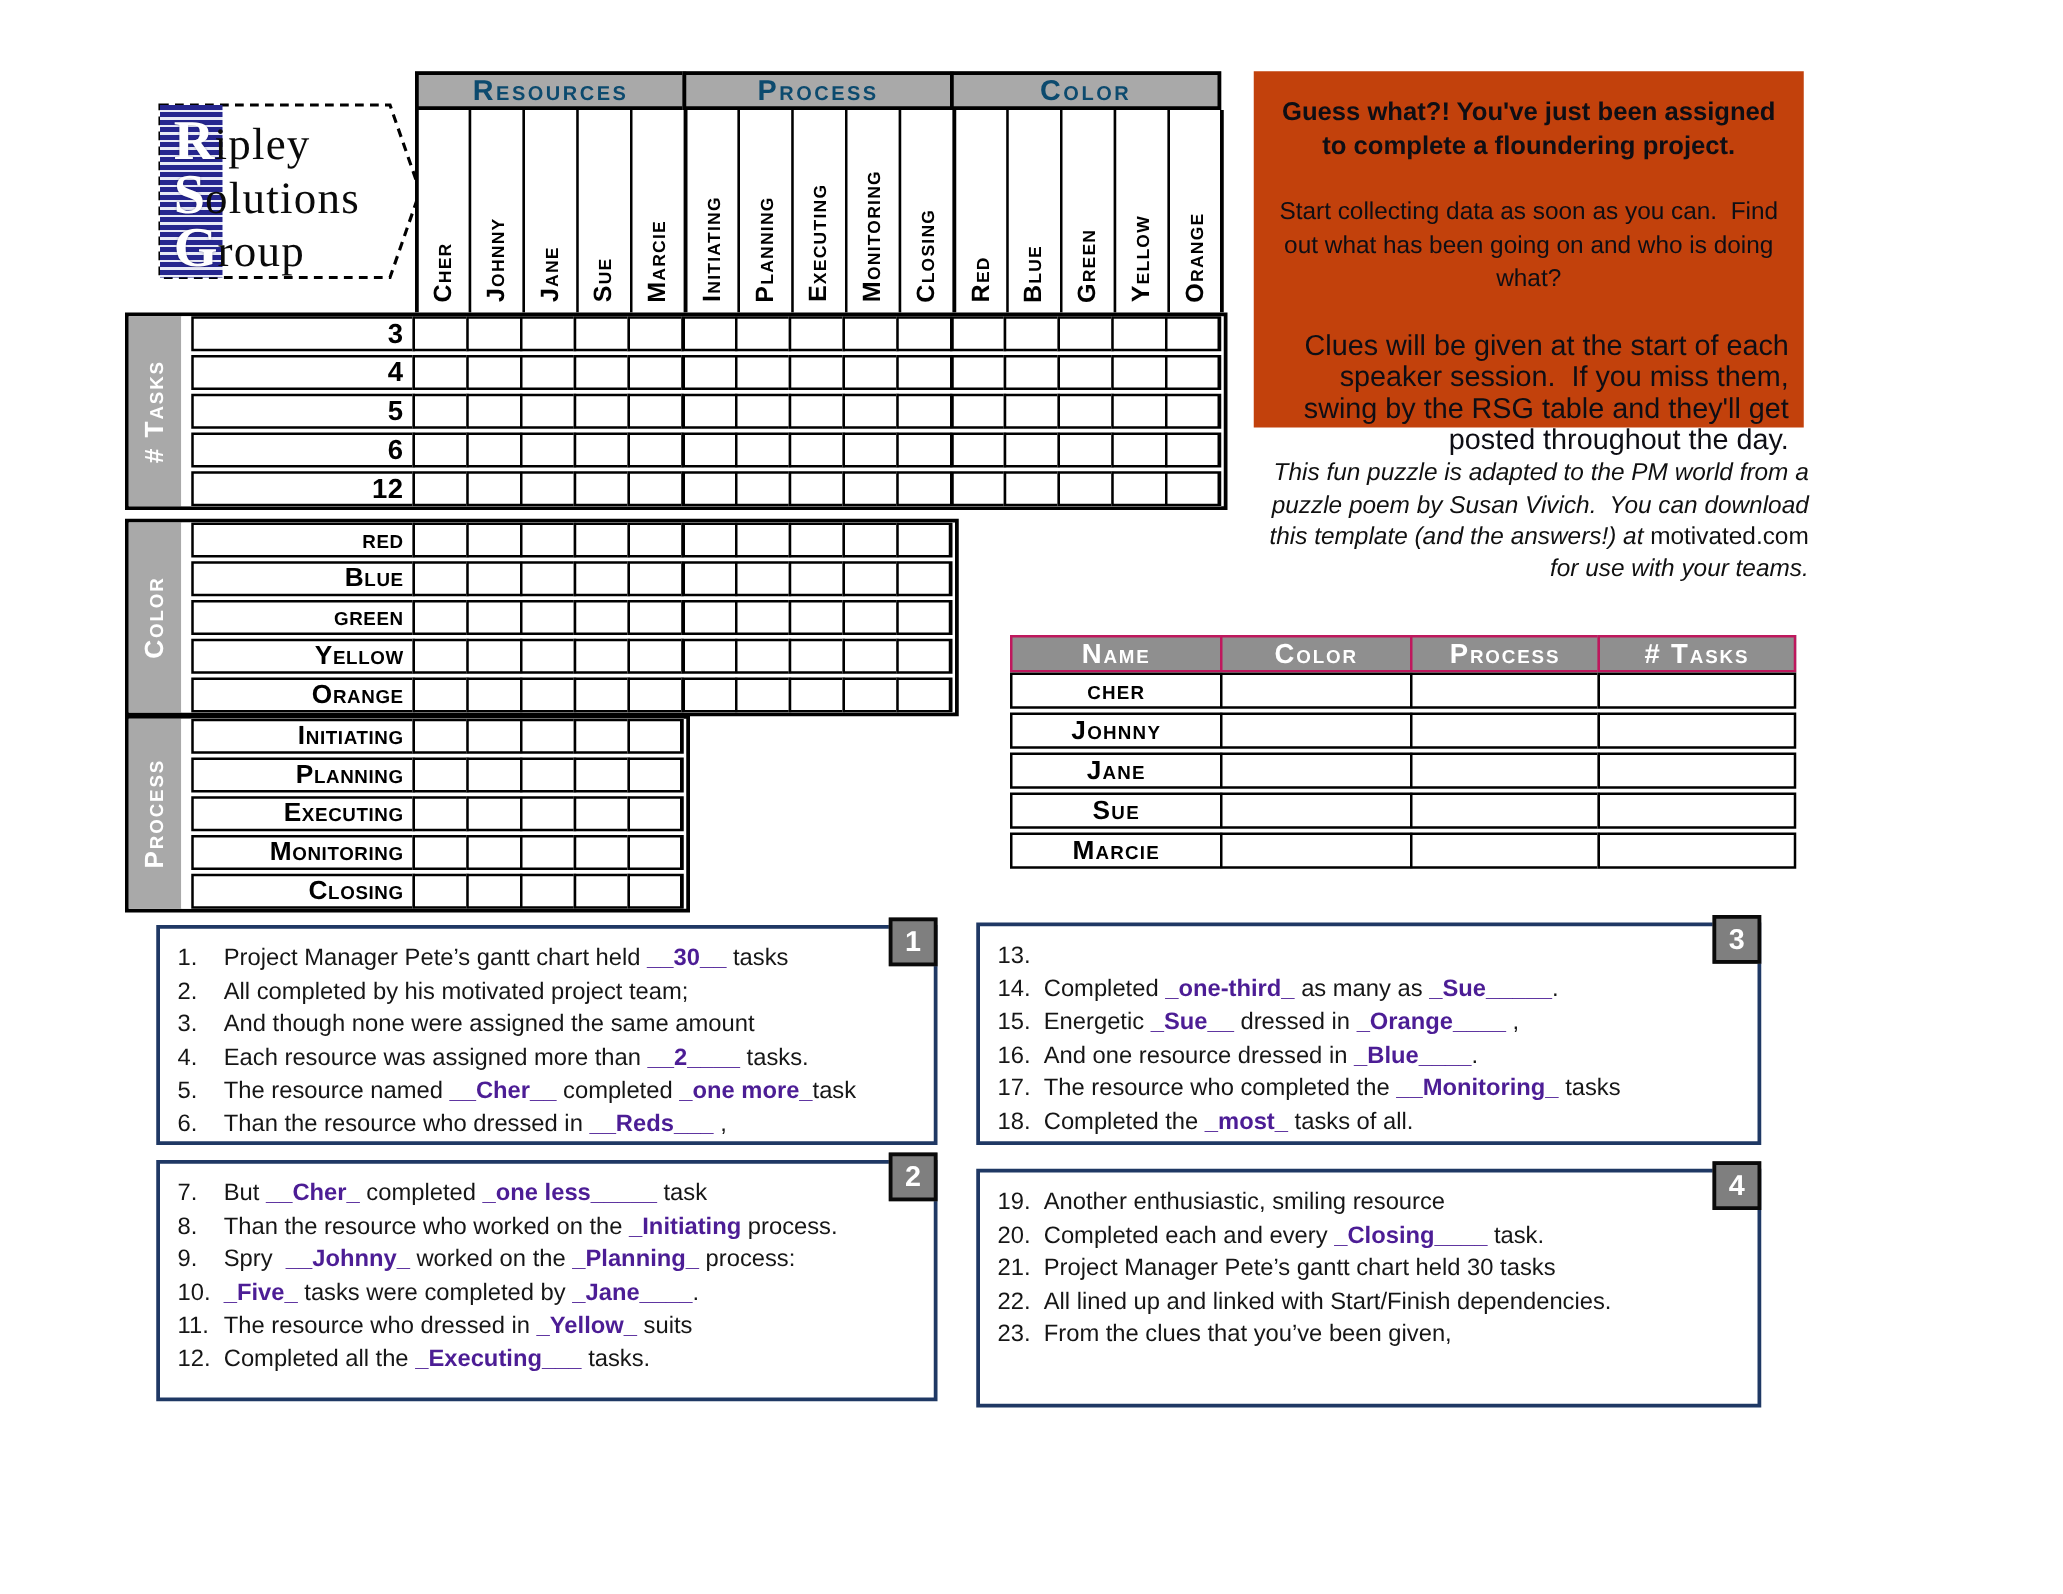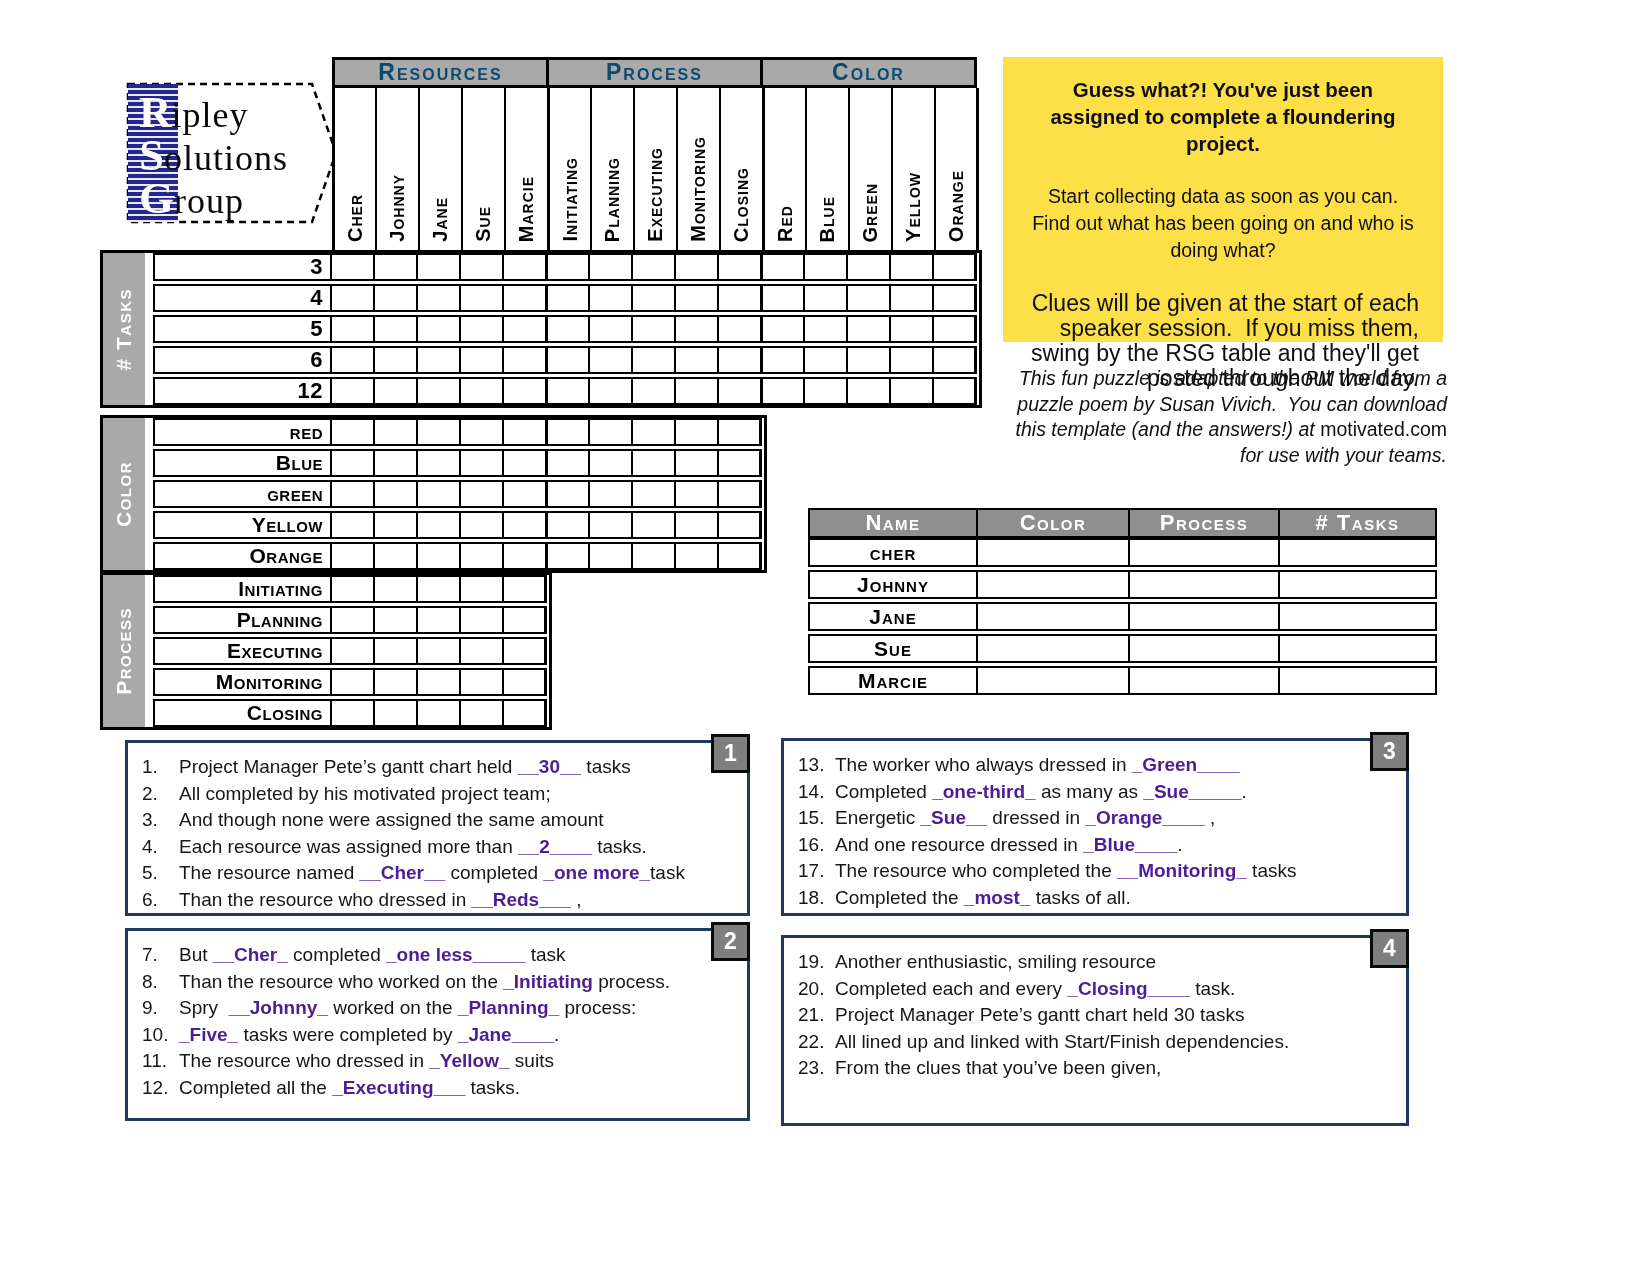--- a/index.html
+++ b/index.html
@@ -45,35 +45,35 @@
   .pg-label { width:179px; flex:none; border:2px solid #000; background:#fff;
               display:flex; align-items:center; justify-content:flex-end; padding-right:7px;
               font-variant:small-caps; font-weight:700; font-size:21px; letter-spacing:.5px; }
   .pg-label.num { font-variant:normal; font-size:22px; }
   .pg-cell { width:45px; flex:none; border:2px solid #000; margin-left:-2px; background:#fff; }
   .pg-cell.sepL { border-left-width:3px; }
   .pg-cell.last { border-right-width:3px; }
 
   
   #info-box { position:absolute; left:1003px; top:57px; width:440px; height:285px;
-              background:#fde047; padding:19px 24px; text-align:center; color:#0e0e14; }
+              background:#c2410c; padding:19px 12px; text-align:center; color:#0e0e14; }
   .prewrap { white-space:pre-wrap; }
   .info-heading { margin:0 0 26px; font-weight:700; font-size:20.5px; line-height:27px; }
   .info-body { margin:0 0 27px; font-size:19.5px; line-height:27px; }
   .info-note { margin:0; font-size:23px; line-height:25px;text-align:right; }
 
   
   #credit-note { position:absolute; left:1000px; top:366px; width:447px; text-align:right;
                  font-style:italic; font-size:19.5px; line-height:25.5px; color:#101010; }
   .upright { font-style:normal; }
 
   
   #answer-table { position:absolute; left:808px; top:508px; }
   #ans-header { display:flex; height:30px; }
-  .ans-h { margin-left:-2px; border:2px solid #000000; background:#8f8f8f; color:#fff;
+  .ans-h { margin-left:-2px; border:2px solid #be185d; background:#8f8f8f; color:#fff;
            display:flex; align-items:center; justify-content:center;
            font-variant:small-caps; font-weight:700; font-size:22px; letter-spacing:1.5px; }
   .ans-h:first-child { margin-left:0; }
   #ans-rows { display:flex; flex-direction:column; row-gap:3px; }
   .ans-row { display:flex; height:29px; }
   .ans-name { border:2px solid #000; background:#fff; display:flex; align-items:center;
               justify-content:center; font-variant:small-caps; font-weight:700;
               font-size:21px; letter-spacing:1px; }
   .ans-cell { border:2px solid #000; margin-left:-2px; background:#fff; }
   .c1 { width:170px; } .c2 { width:154px; } .c3 { width:152px; } .c4 { width:159px; }
@@ -488,21 +488,20 @@
           <span class="cnum">12.</span>
           <span class="ctext"><span>Completed all the </span><span class="b">_Executing___</span><span> tasks.</span></span>
         </div>
       </div>
   </div>
   <div class="clue-box" id="clue-3">
     <div class="badge">3</div>
     <div class="clue-list">
         <div class="clue-item">
           <span class="cnum">13.</span>
-          <span class="ctext"><span>The worker who always dressed in </span><span class="b">_Green____</span><span></span></span>
         </div>
         <div class="clue-item">
           <span class="cnum">14.</span>
           <span class="ctext"><span>Completed </span><span class="b">_one-third_</span><span> as many as </span><span class="b">_Sue_____</span><span>.</span></span>
         </div>
         <div class="clue-item">
           <span class="cnum">15.</span>
           <span class="ctext"><span>Energetic </span><span class="b">_Sue__</span><span> dressed in </span><span class="b">_Orange____</span><span> ,</span></span>
         </div>
         <div class="clue-item">

